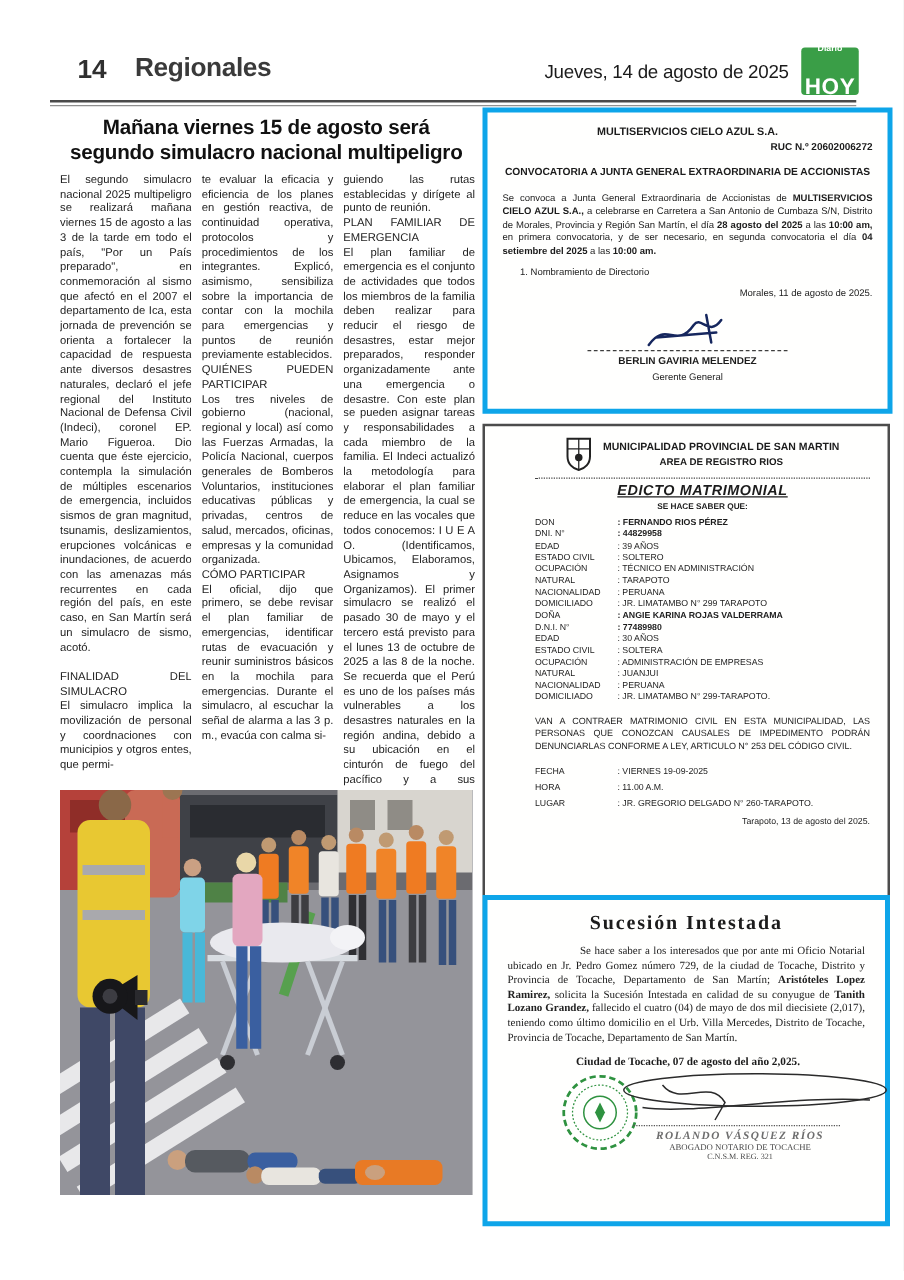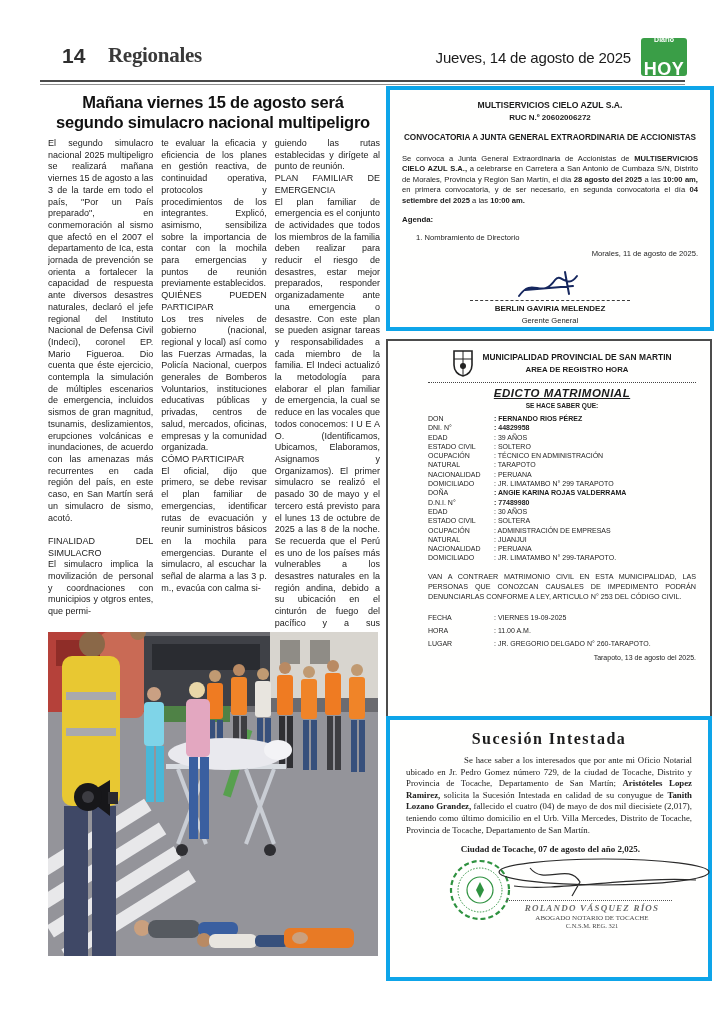--- a/index.html
+++ b/index.html
@@ -2,21 +2,21 @@
 <html><head>
 <meta charset="utf-8">
 <style>
   html,body{margin:0;padding:0;background:#e9e9e9;}
   .page{position:relative;width:723px;height:1024px;background:#ffffff;overflow:hidden;
         font-family:"Liberation Sans",sans-serif;color:#1c1c1c;margin:0 auto;}
   .abs{position:absolute;}
 
   
   .hdr-num{font-size:21px;font-weight:bold;color:#2f2f2f;}
-  .hdr-sec{font-size:21px;font-weight:bold;color:#3a3a3a;letter-spacing:-0.3px;font-family:Liberation Serif, serif;}
+  .hdr-sec{font-size:21px;font-weight:bold;color:#3a3a3a;letter-spacing:-0.3px;}
   .hdr-date{font-size:15px;color:#1b1b1b;letter-spacing:-0.2px;}
   .hoy-logo{width:46px;height:38px;background:#3a9e47;border-radius:3px;display:flex;
             flex-direction:column;align-items:center;justify-content:center;color:#fff;}
   .hoy-top{font-size:7px;font-weight:bold;line-height:8px;}
   .hoy-main{font-size:18px;font-weight:bold;line-height:18px;letter-spacing:0.5px;margin-top:16px;}
   .hdr-rule{border-top:2.5px solid #4a4a4a;border-bottom:1.5px solid #8f8f8f;height:2px;}
 
   
   .art-title{font-size:16.5px;line-height:20px;font-weight:bold;text-align:center;
              color:#111;white-space:pre-line;letter-spacing:-0.2px;}
@@ -28,21 +28,21 @@
   .photo{overflow:hidden;background:#94949a;}
 
   
   .nbox{background:#fffffe;box-sizing:border-box;}
   .b1{border:4px solid #0ea5e9;}
   .b2{border:2px solid #4c4c4c;}
 
   
   .cv{padding:10px 12px;font-size:7.6px;line-height:10.5px;}
   .cv-company{text-align:center;font-weight:bold;font-size:8.6px;}
-  .cv-ruc{text-align:center;font-size:8px;font-weight:bold;margin-top:2px;}
+  .cv-ruc{text-align:right;font-size:8px;font-weight:bold;margin-top:2px;}
   .cv-title{text-align:center;font-weight:bold;font-size:8.2px;margin-top:10px;}
   .cv-body{margin-top:10px;text-align:justify;}
   .cv-agenda{font-weight:bold;margin-top:9px;font-size:7.8px;}
   .cv-item{margin-top:7px;padding-left:14px;}
   .cv-date{text-align:right;margin-top:6px;}
   .cv-sig{display:flex;flex-direction:column;align-items:center;margin-top:10px;}
   .cv-dash{width:160px;border-top:1.5px dashed #3d3d3d;margin-top:-4px;}
   .cv-name{font-weight:bold;font-size:8px;margin-top:3px;}
   .cv-role{font-size:7.6px;margin-top:2px;}
 
@@ -249,21 +249,20 @@
       <rect x="236" y="296" width="70" height="20" rx="6" fill="#e87a25"></rect>
       <ellipse cx="252" cy="306" rx="8" ry="6" fill="#caa07e"></ellipse>
     </svg>
   </div>
 
   <div class="abs nbox b1 cv" style="left:386px;top:86px;width:328px;height:245px;">
     <div class="cv-company">MULTISERVICIOS CIELO AZUL S.A.</div>
     <div class="cv-ruc">RUC N.º 20602006272</div>
     <div class="cv-title">CONVOCATORIA A JUNTA GENERAL EXTRAORDINARIA DE ACCIONISTAS</div>
     <div class="cv-body"><span>Se convoca a Junta General Extraordinaria de Accionistas de </span><span class="bold">MULTISERVICIOS CIELO AZUL S.A.,</span><span> a celebrarse en Carretera a San Antonio de Cumbaza S/N, Distrito de Morales, Provincia y Región San Martín, el día </span><span class="bold">28 agosto del 2025</span><span> a las </span><span class="bold">10:00 am,</span><span> en primera convocatoria, y de ser necesario, en segunda convocatoria el día </span><span class="bold">04 setiembre del 2025</span><span> a las </span><span class="bold">10:00 am.</span></div>
-    <div class="cv-agenda">Agenda:</div>
     <div class="cv-item">1.   Nombramiento de Directorio</div>
     <div class="cv-date">Morales, 11 de agosto de 2025.</div>
     <div class="cv-sig">
       <svg width="70" height="34" viewBox="0 0 70 34">
         <path d="M4,26 C18,6 26,30 40,10 C46,2 52,20 62,6 M10,20 L58,16 M50,2 L54,24" fill="none" stroke="#16275e" stroke-width="2" stroke-linecap="round"></path>
       </svg>
       <div class="cv-dash"></div>
       <div class="cv-name">BERLIN GAVIRIA MELENDEZ</div>
       <div class="cv-role">Gerente General</div>
     </div>
@@ -273,21 +272,21 @@
     <div class="ed">
       <div class="ed-head">
         <svg width="22" height="28" viewBox="0 0 22 28">
           <path d="M2,2 H20 V16 C20,22 16,26 11,27 C6,26 2,22 2,16 Z" fill="none" stroke="#222" stroke-width="1.6"></path>
           <line x1="11" y1="2" x2="11" y2="27" stroke="#222" stroke-width="1"></line>
           <line x1="2" y1="10" x2="20" y2="10" stroke="#222" stroke-width="1"></line>
           <circle cx="11" cy="17" r="3" fill="#222"></circle>
         </svg>
         <div class="ed-head-txt">
           <div class="ed-org1">MUNICIPALIDAD PROVINCIAL DE SAN MARTIN</div>
-          <div class="ed-org2">AREA DE REGISTRO HORA</div>
+          <div class="ed-org2">AREA DE REGISTRO RIOS</div>
         </div>
       </div>
       <div class="ed-dots"></div>
       <div class="ed-title">EDICTO MATRIMONIAL</div>
       <div class="ed-sub">SE HACE SABER QUE:</div>
       <div>
 
           <div class="ed-row b">
             <span class="ed-k">DON</span>
             <span class="ed-v">: FERNANDO RIOS PÉREZ</span>

